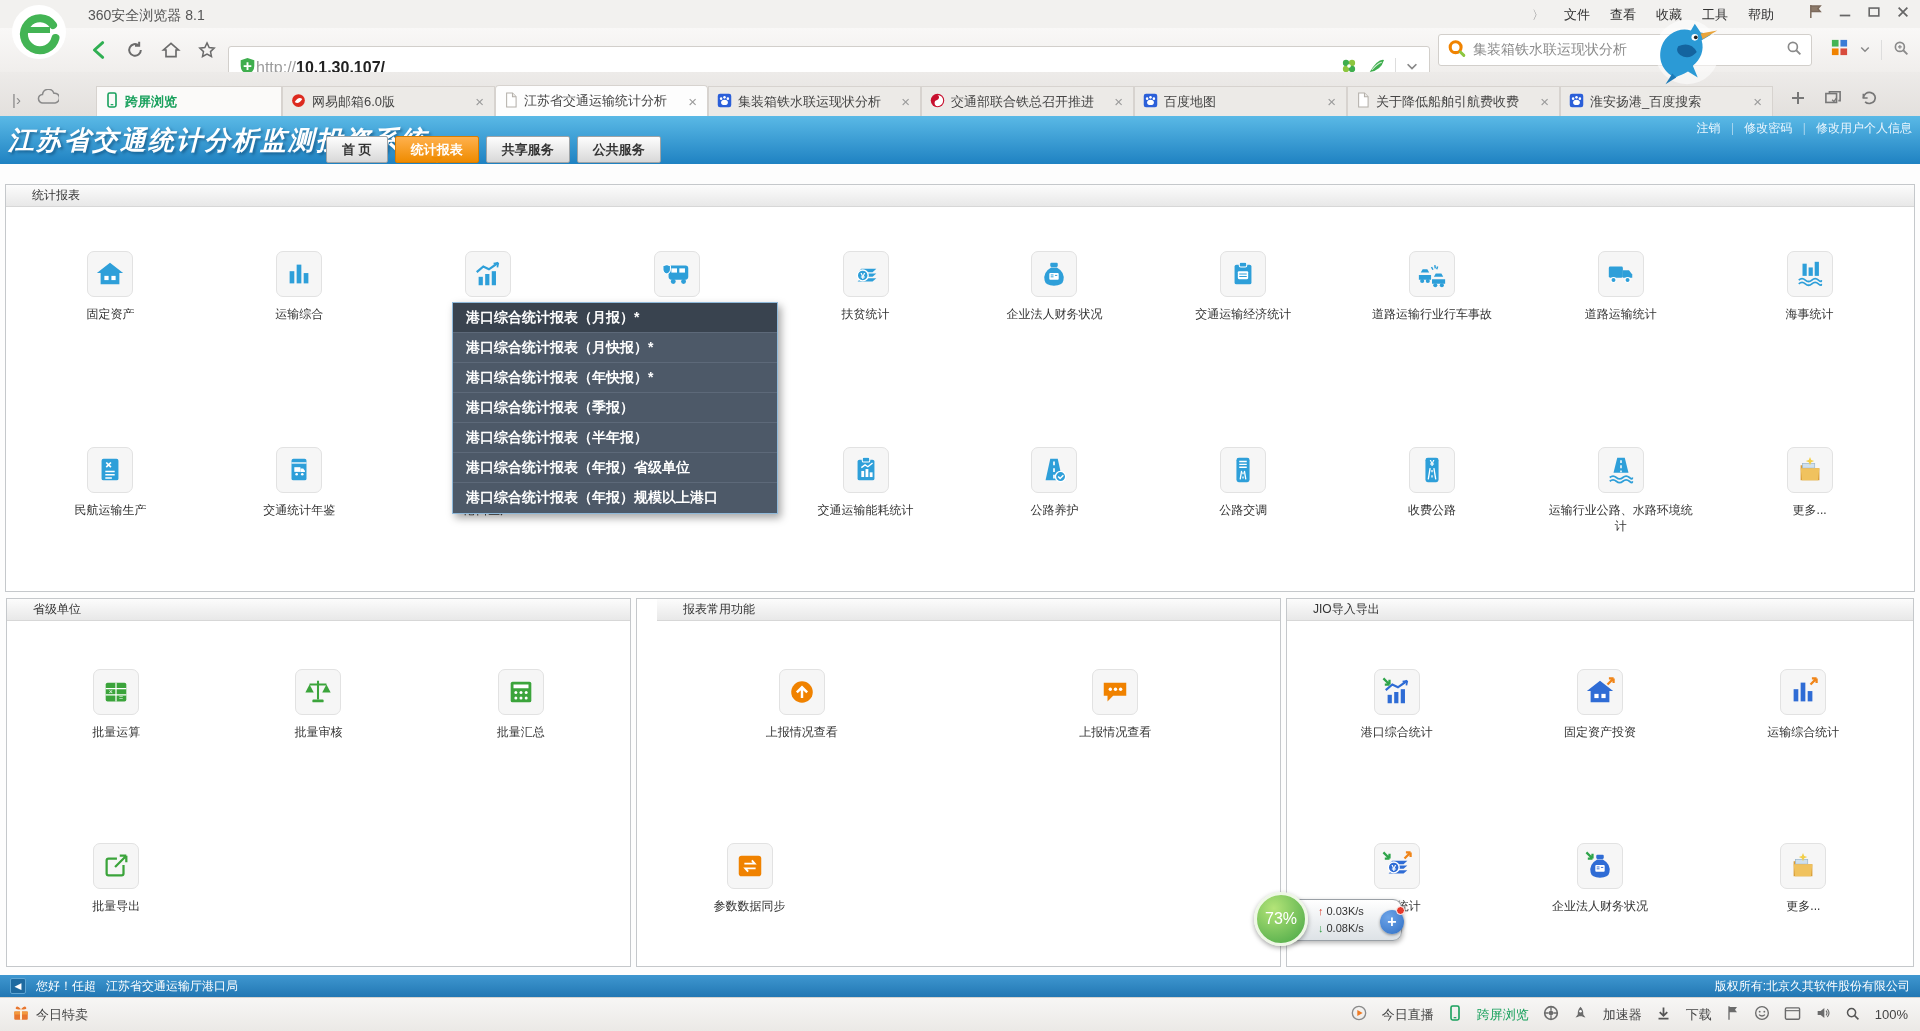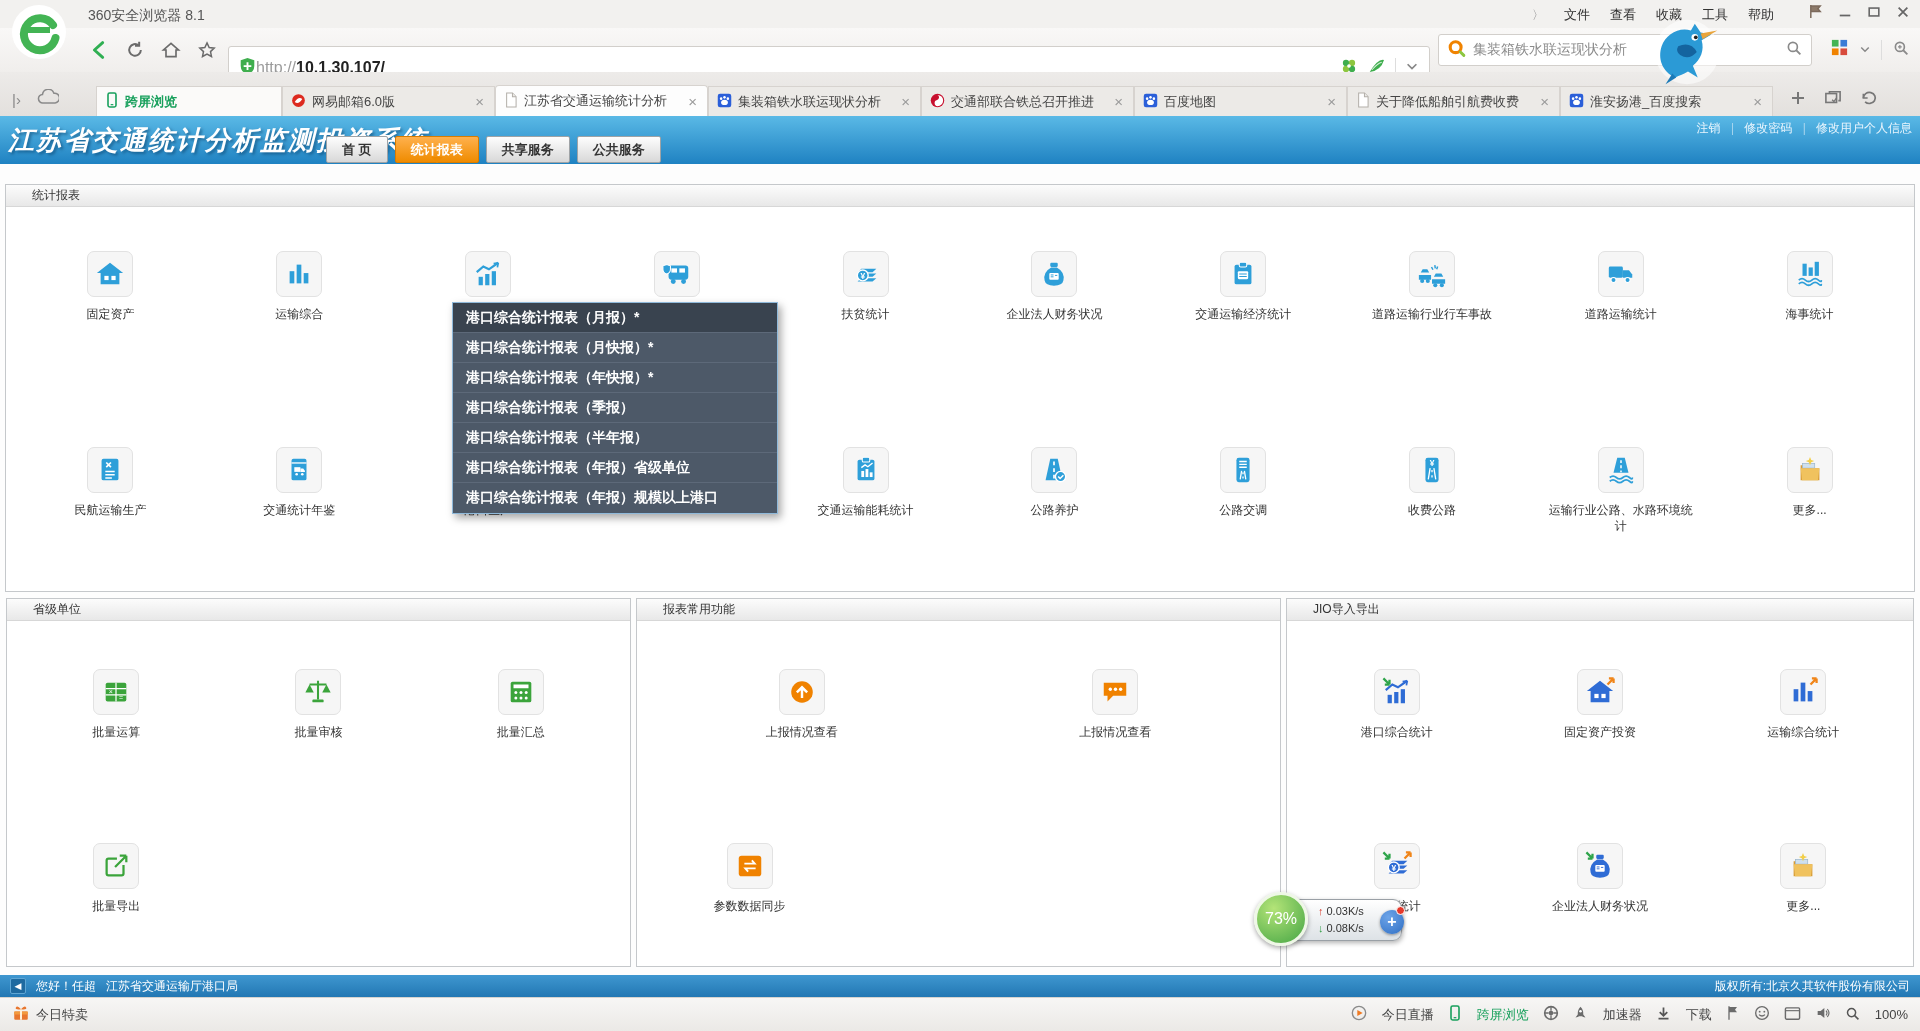--- a/index.html
+++ b/index.html
@@ -615,21 +615,21 @@
                 <path d="M24 15 v9 a2 2 0 0 1 -2 2 H8 a2 2 0 0 1 -2 -2 V10 a2 2 0 0 1 2 -2 h9" stroke="#3ba43b" stroke-width="2.4" fill="none"></path>
                 <path d="M15 17 L27 5 m0 0 h-7 m7 0 v7" stroke="#3ba43b" stroke-width="2.4" fill="none"></path>
               </svg>
             </div>
             <div class="ilabel">批量导出</div>
           </div>
           <div class="scell"></div>
           <div class="scell"></div>
         </div>
       </div>
-      <div class="panel" style="left: 636px; width: 645px;">
+      <div class="panel" style="left: 636px; width: 645px; padding-left: 20px;">
         <div class="phead">报表常用功能</div>
         <div class="prow prow1">
           <div class="scell">
             <div class="ibox">
               <svg viewBox="0 0 32 32" width="30" height="30">
                 <circle cx="16" cy="16" r="11.5" fill="#f08200"></circle>
                 <path d="M16 22.5 V11 M10.5 16.5 L16 11 l5.5 5.5" stroke="#fff" stroke-width="2.6" fill="none"></path>
               </svg>
             </div>
             <div class="ilabel">上报情况查看</div>

